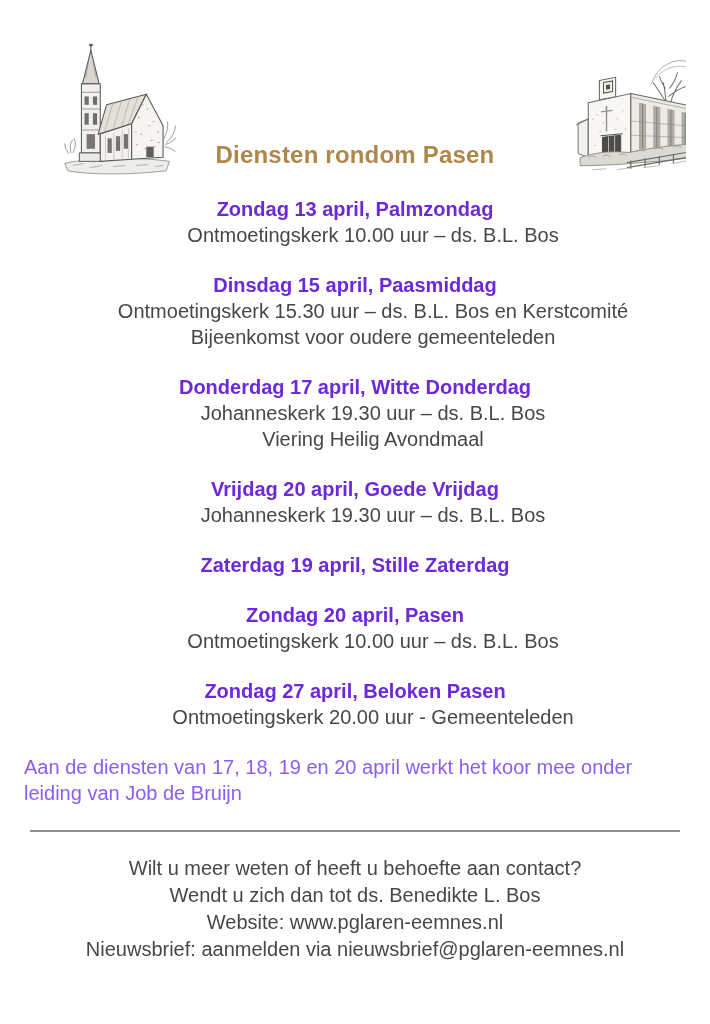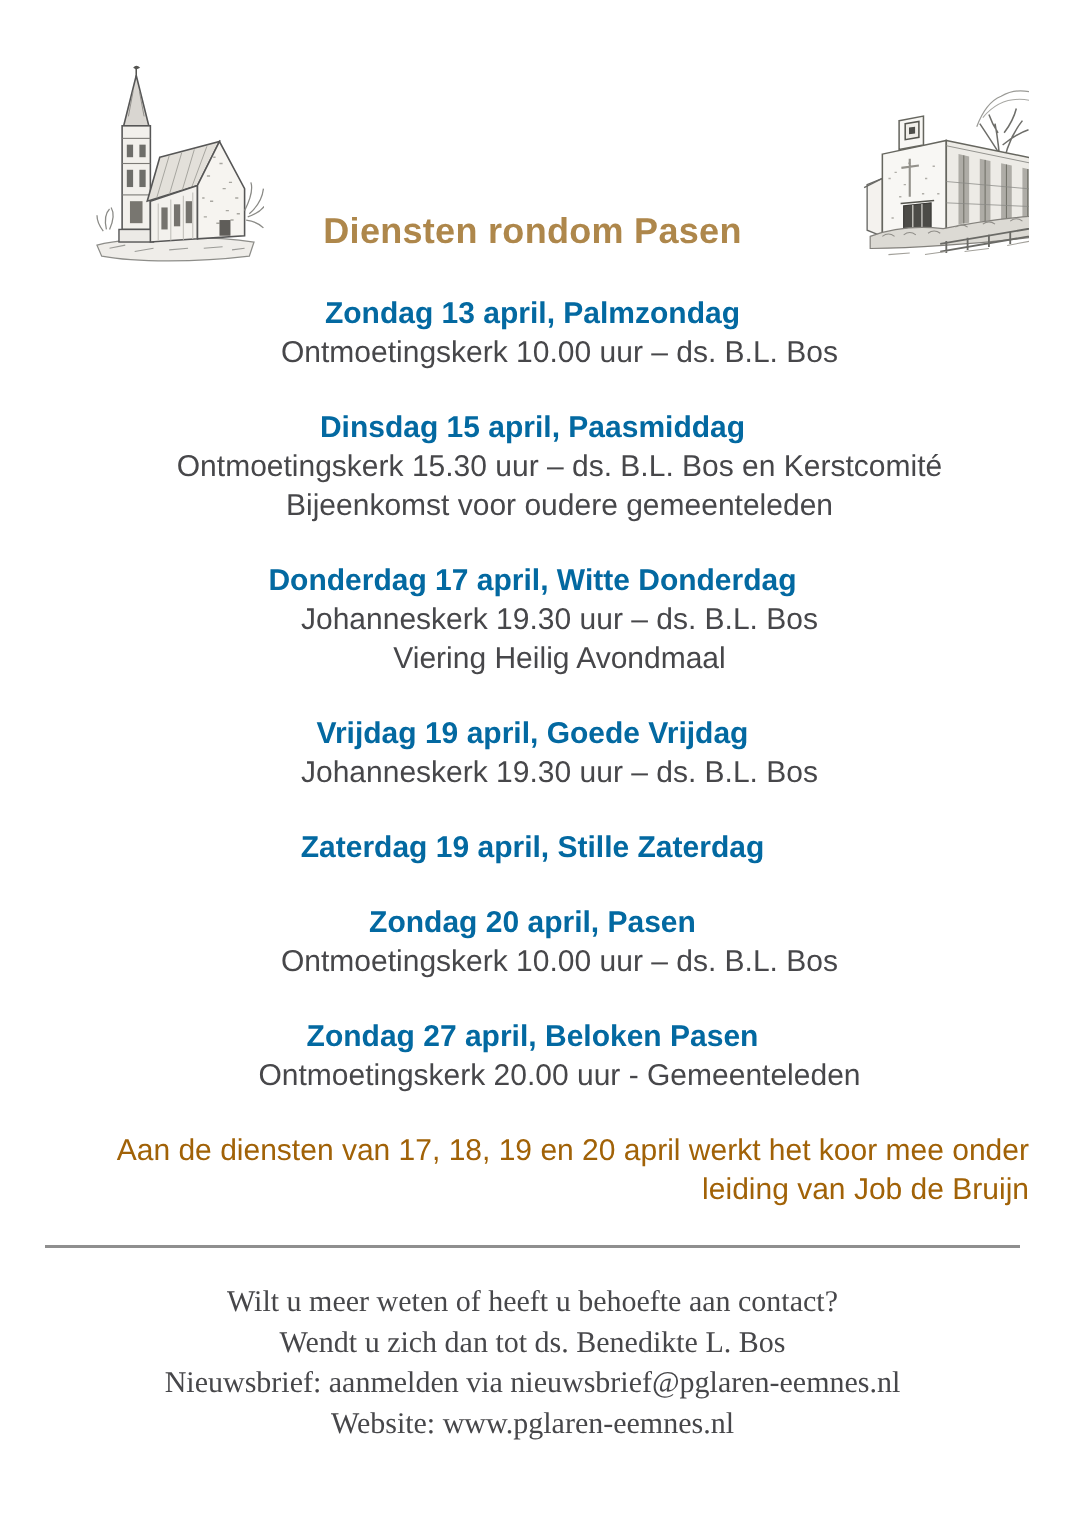--- a/index.html
+++ b/index.html
@@ -33,42 +33,41 @@
     color: #ae874b;
     letter-spacing: 0.2px;
   }
   main.services {
     width: 100%;
     text-align: center;
     font-size: 20px;
     line-height: 26px;
   }
   .service-block { margin: 0 0 24px 0; }
-  .service-heading { font-weight: 700; color: #0369a1; }
+  .service-heading { font-weight: 700; color: #6d28d9; }
   .service-line { font-weight: 400; color: #47474a; padding-left: 36px; }
   .note {
     margin: 0;
     font-size: 20px;
     line-height: 26px;
-    color: #a16207;
-    text-align: right;
+    color: #8b5cf6;
+    text-align: left;
   }
   hr.divider {
     border: none;
     border-top: 2px solid #8f8f8f;
     width: 650px;
     margin: 24px auto 0 auto;
   }
   footer.contact {
     margin-top: 23px;
     text-align: center;
     font-size: 20px;
     line-height: 27px;
     color: #47474a;
-    font-family: Liberation Serif, serif;
   }
   svg { display: block; width: 100%; height: 100%; }
 </style>
 </head>
 <body>
 
 <div class="page">
 
   <header class="masthead">
 
@@ -172,21 +171,21 @@
       <div class="service-line">Bijeenkomst voor oudere gemeenteleden</div>
     </section>
 
     <section class="service-block">
       <div class="service-heading">Donderdag 17 april, Witte Donderdag</div>
       <div class="service-line">Johanneskerk 19.30 uur – ds. B.L. Bos</div>
       <div class="service-line">Viering Heilig Avondmaal</div>
     </section>
 
     <section class="service-block">
-      <div class="service-heading">Vrijdag 19 april, Goede Vrijdag</div>
+      <div class="service-heading">Vrijdag 20 april, Goede Vrijdag</div>
       <div class="service-line">Johanneskerk 19.30 uur – ds. B.L. Bos</div>
     </section>
 
     <section class="service-block">
       <div class="service-heading">Zaterdag 19 april, Stille Zaterdag</div>
     </section>
 
     <section class="service-block">
       <div class="service-heading">Zondag 20 april, Pasen</div>
       <div class="service-line">Ontmoetingskerk 10.00 uur – ds. B.L. Bos</div>
@@ -202,17 +201,17 @@
       <div>leiding van Job de Bruijn</div>
     </section>
 
   </main>
 
   <hr class="divider">
 
   <footer class="contact">
     <div>Wilt u meer weten of heeft u behoefte aan contact?</div>
     <div>Wendt u zich dan tot ds. Benedikte L. Bos</div>
+    <div>Website: www.pglaren-eemnes.nl</div>
     <div>Nieuwsbrief: aanmelden via nieuwsbrief@pglaren-eemnes.nl</div>
-    <div>Website: www.pglaren-eemnes.nl</div>
   </footer>
 
 </div>
 
 </body></html>

